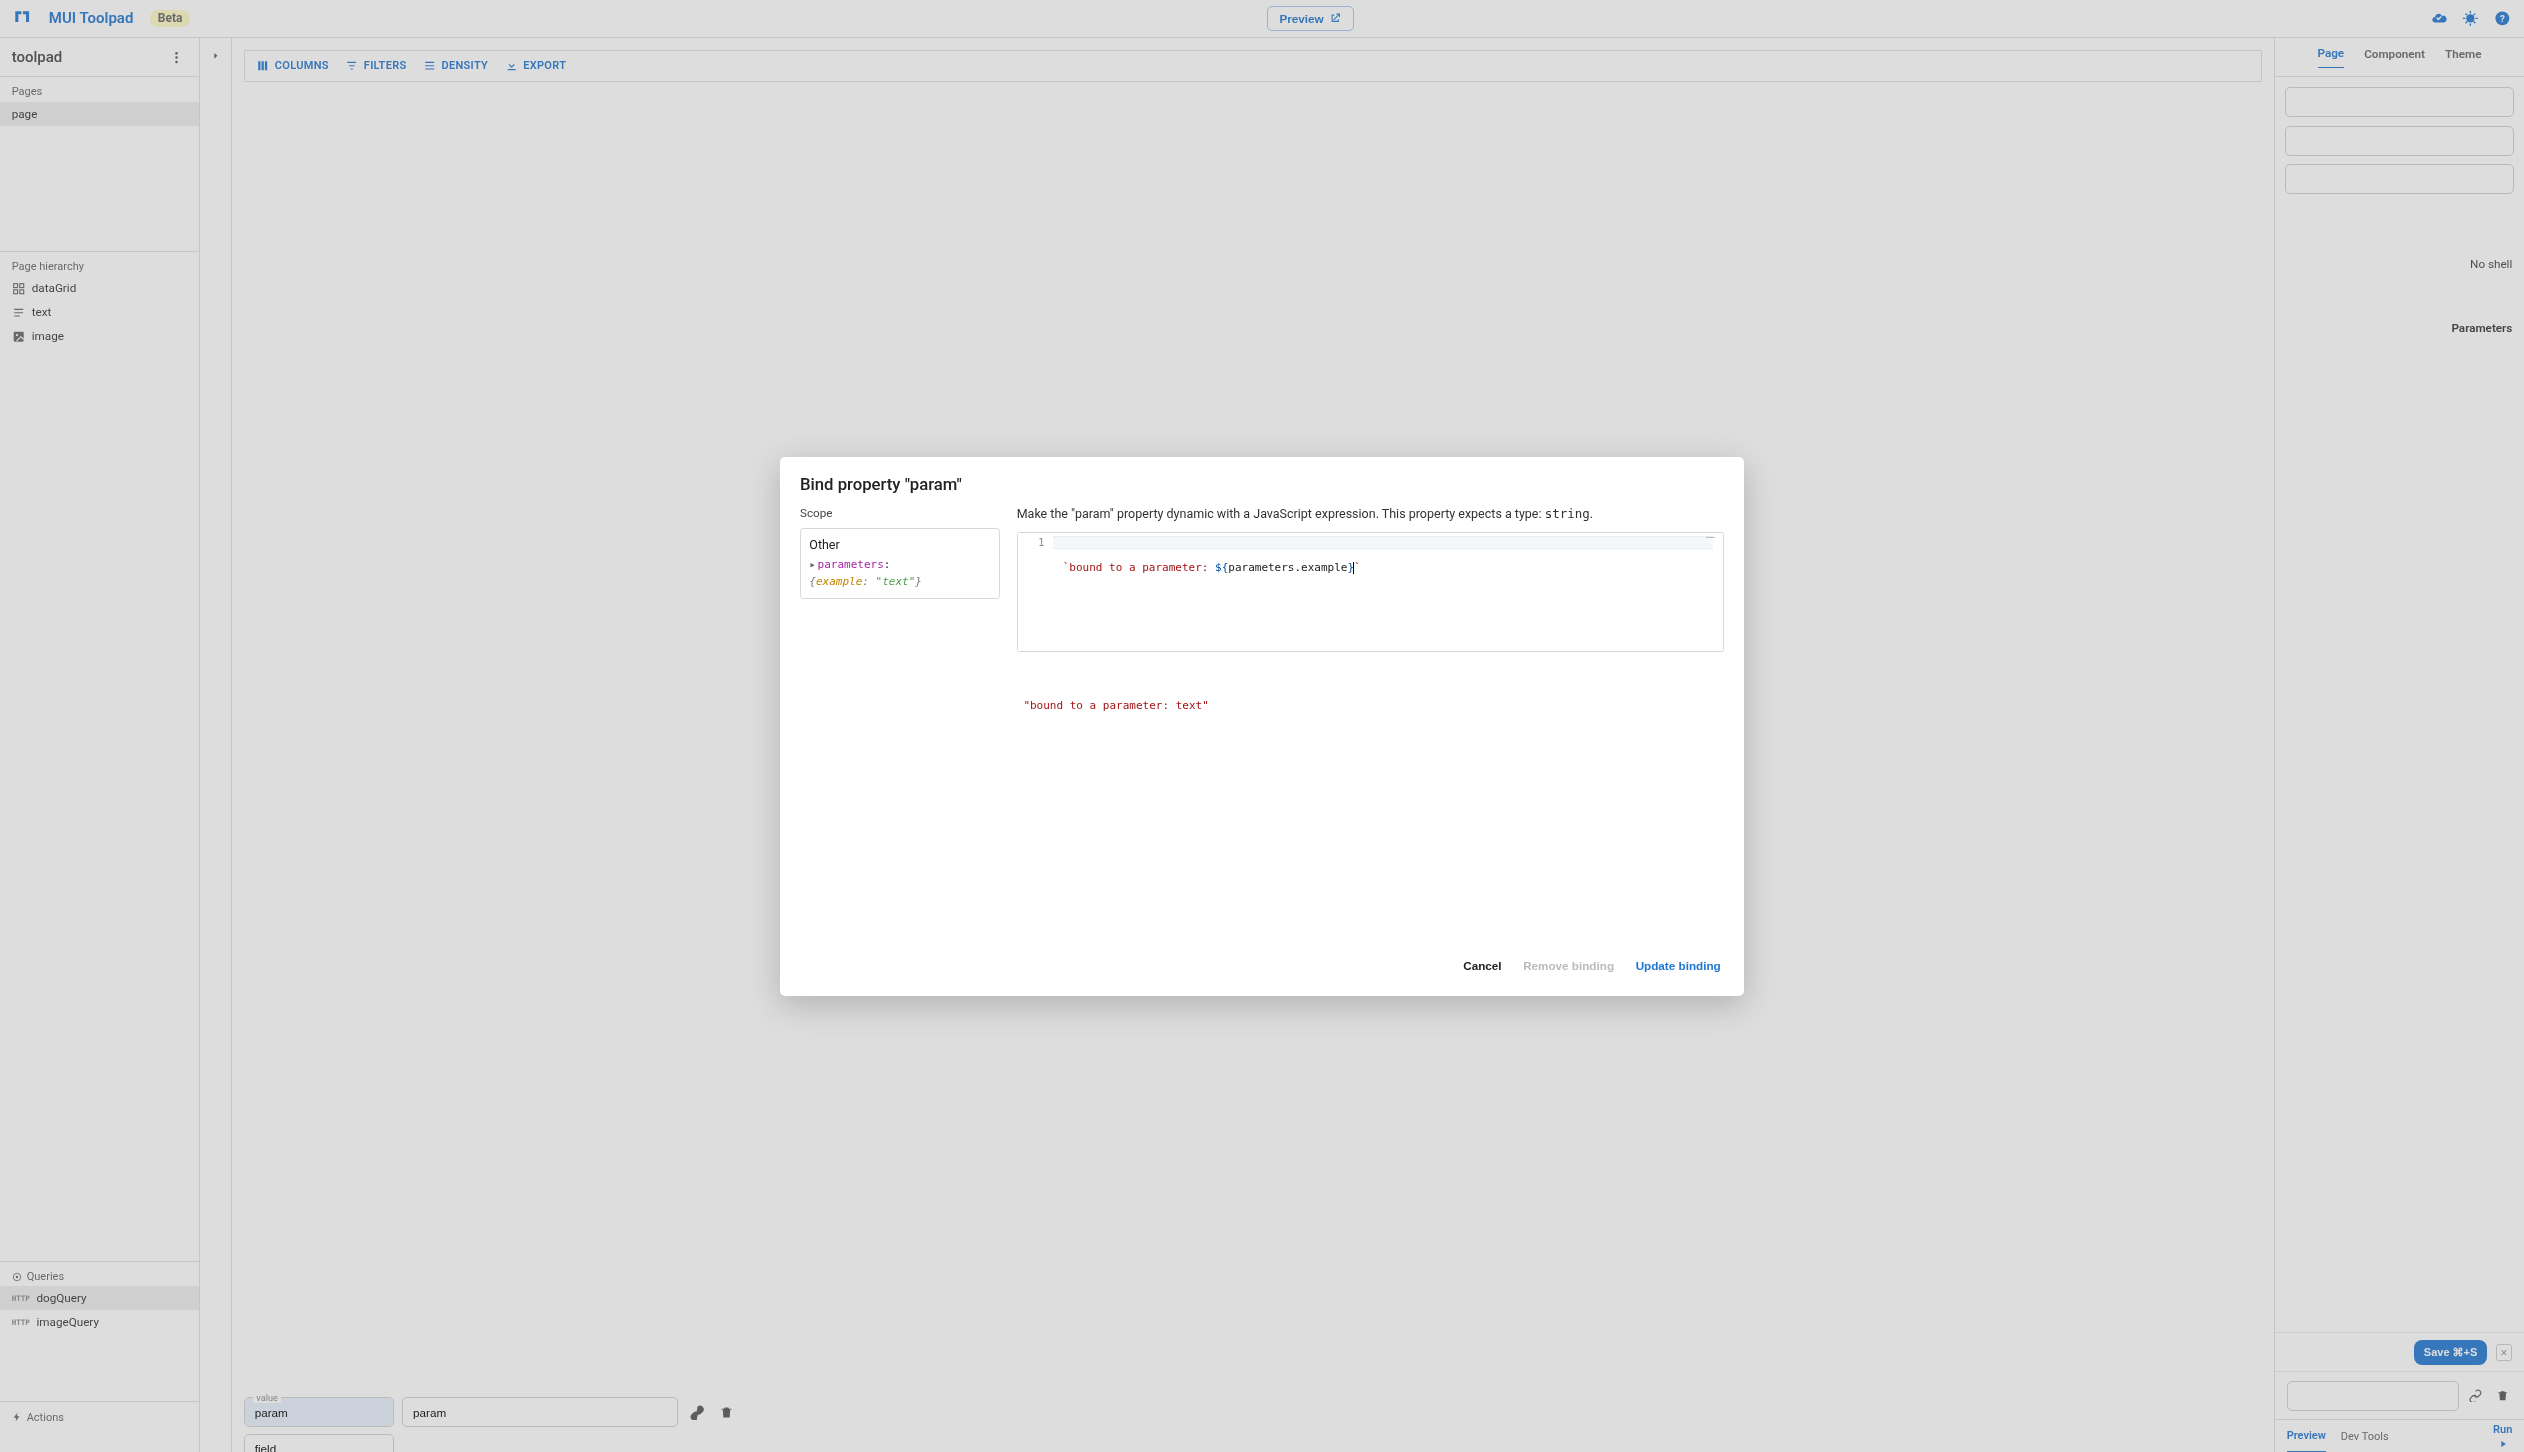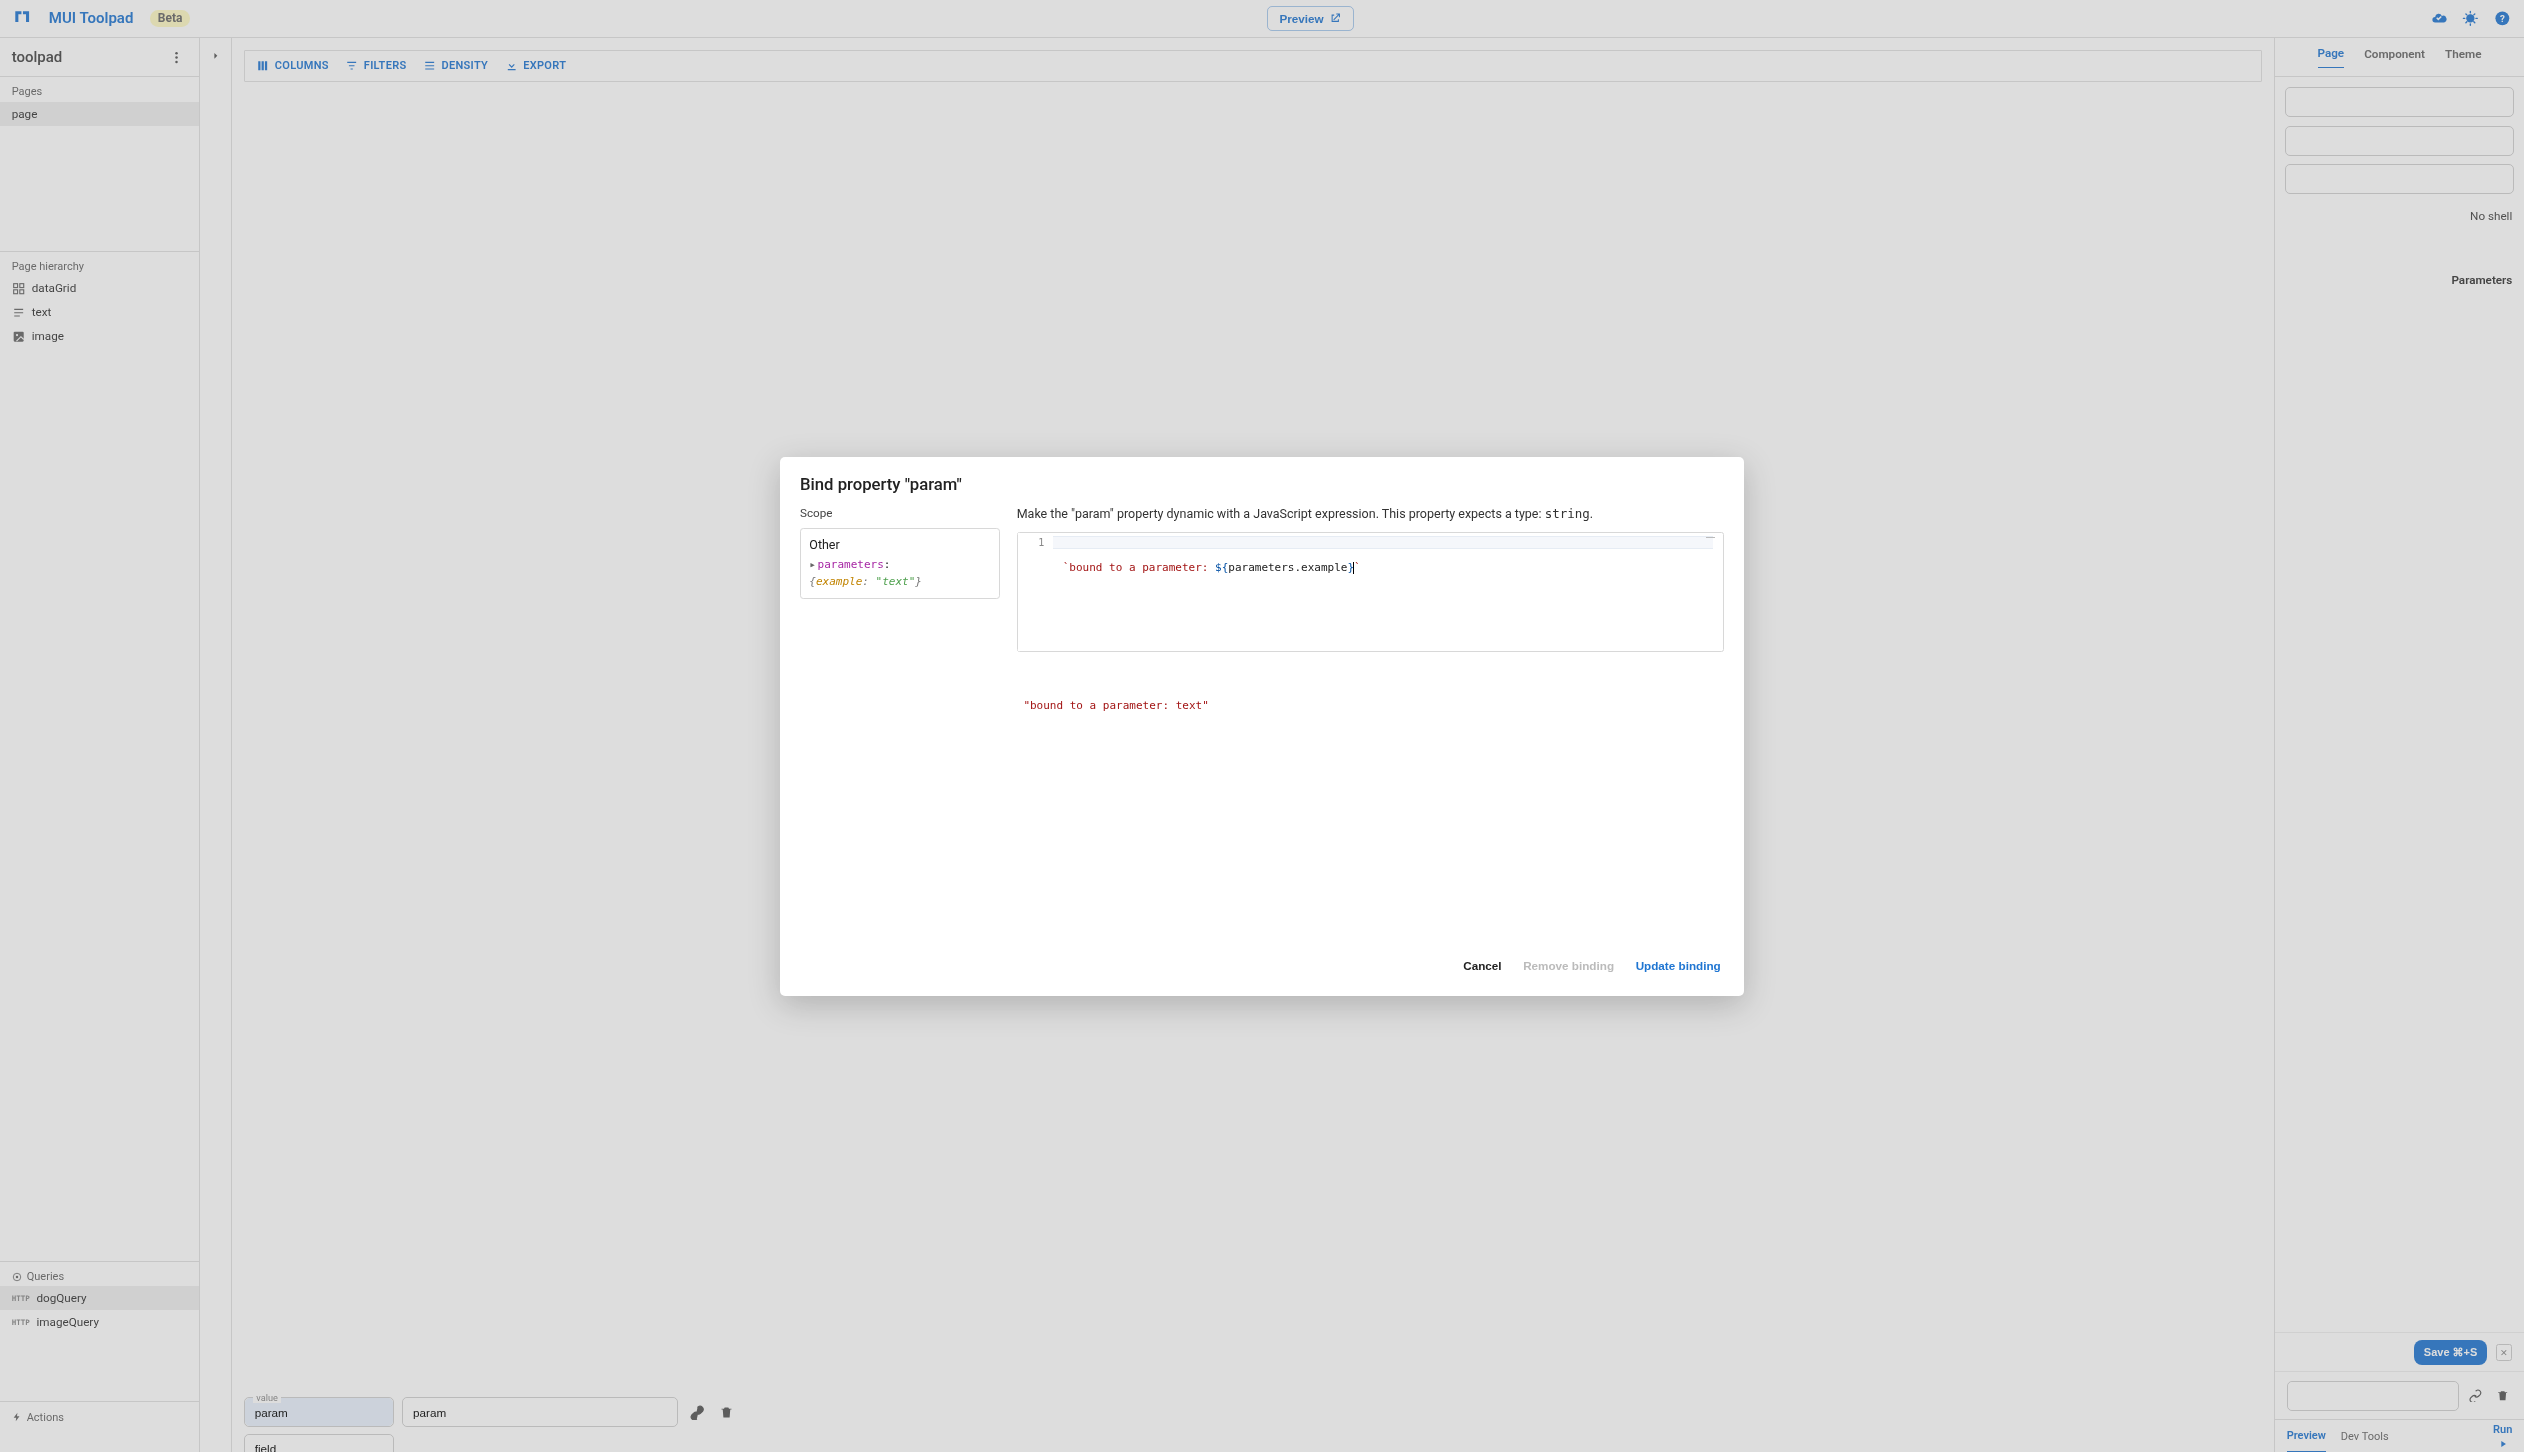--- a/index.html
+++ b/index.html
@@ -49,21 +49,21 @@
     .field.wide { flex: 1; max-width: 276px; }
     .field-below { position: absolute; bottom: -11.7px; left: 11.7px; width: 150px; }
     
     
     .right-panel { width: 250px; border-left: 0.8px solid #e0e0e0; display: flex; flex-direction: column; }
     .tabs { display: flex; align-items: center; justify-content: center; gap: 20px; padding: 8.3px 0; border-bottom: 0.8px solid #e0e0e0; }
     .tab { font-size: 11.7px; font-weight: 600; color: #666; cursor: pointer; padding-bottom: 6.7px; }
     .tab.active { color: #2076d2; border-bottom: 1.7px solid #2076d2; }
     .inspector-body { padding: 10px; display: flex; flex-direction: column; gap: 8.3px; }
     .stub-field { height: 30px; border: 0.8px solid #d0d0d0; border-radius: 5px; }
-    .no-shell { display: flex; justify-content: flex-end; padding: 5px 11.7px; color: #444; font-size: 11.7px; }
+    .no-shell { display: flex; justify-content: flex-end; padding: 5px 11.7px; color: #444; font-size: 11.7px; margin-top: 48px; }
     .params-hdr { text-align: right; padding: 3.3px 11.7px; font-weight: 600; color: #333; }
     .save-row { display: flex; align-items: center; justify-content: flex-end; gap: 8.3px; padding: 6.7px 11.7px; border-top: 0.8px solid #eee; border-bottom: 0.8px solid #eee; }
     .save-btn { background: #2076d2; color: #fff; border: none; border-radius: 8px; padding: 5.8px 10px; font-weight: 600; font-size: 11px; cursor: pointer; }
     .close-square { border: 0.8px solid #ccc; width: 16.7px; height: 16.7px; display: inline-flex; align-items: center; justify-content: center; font-size: 9.2px; color: #888; border-radius: 2.5px; }
     .bottom-input-row { display: flex; align-items: center; gap: 6.7px; padding: 8.3px 11.7px; }
     .bottom-input-row .field { flex: 1; }
     .bottom-tabs { display: flex; align-items: center; justify-content: space-between; border-top: 0.8px solid #e0e0e0; padding: 0 11.7px; height: 33px; }
     .bottom-tabs-left { display: flex; gap: 15px; align-items: center; height: 100%; }
     .btab { font-size: 11px; color: #666; cursor: pointer; height: 100%; display: flex; align-items: center; }
     .btab.active { color: #2076d2; border-bottom: 1.7px solid #2076d2; font-weight: 600; }

